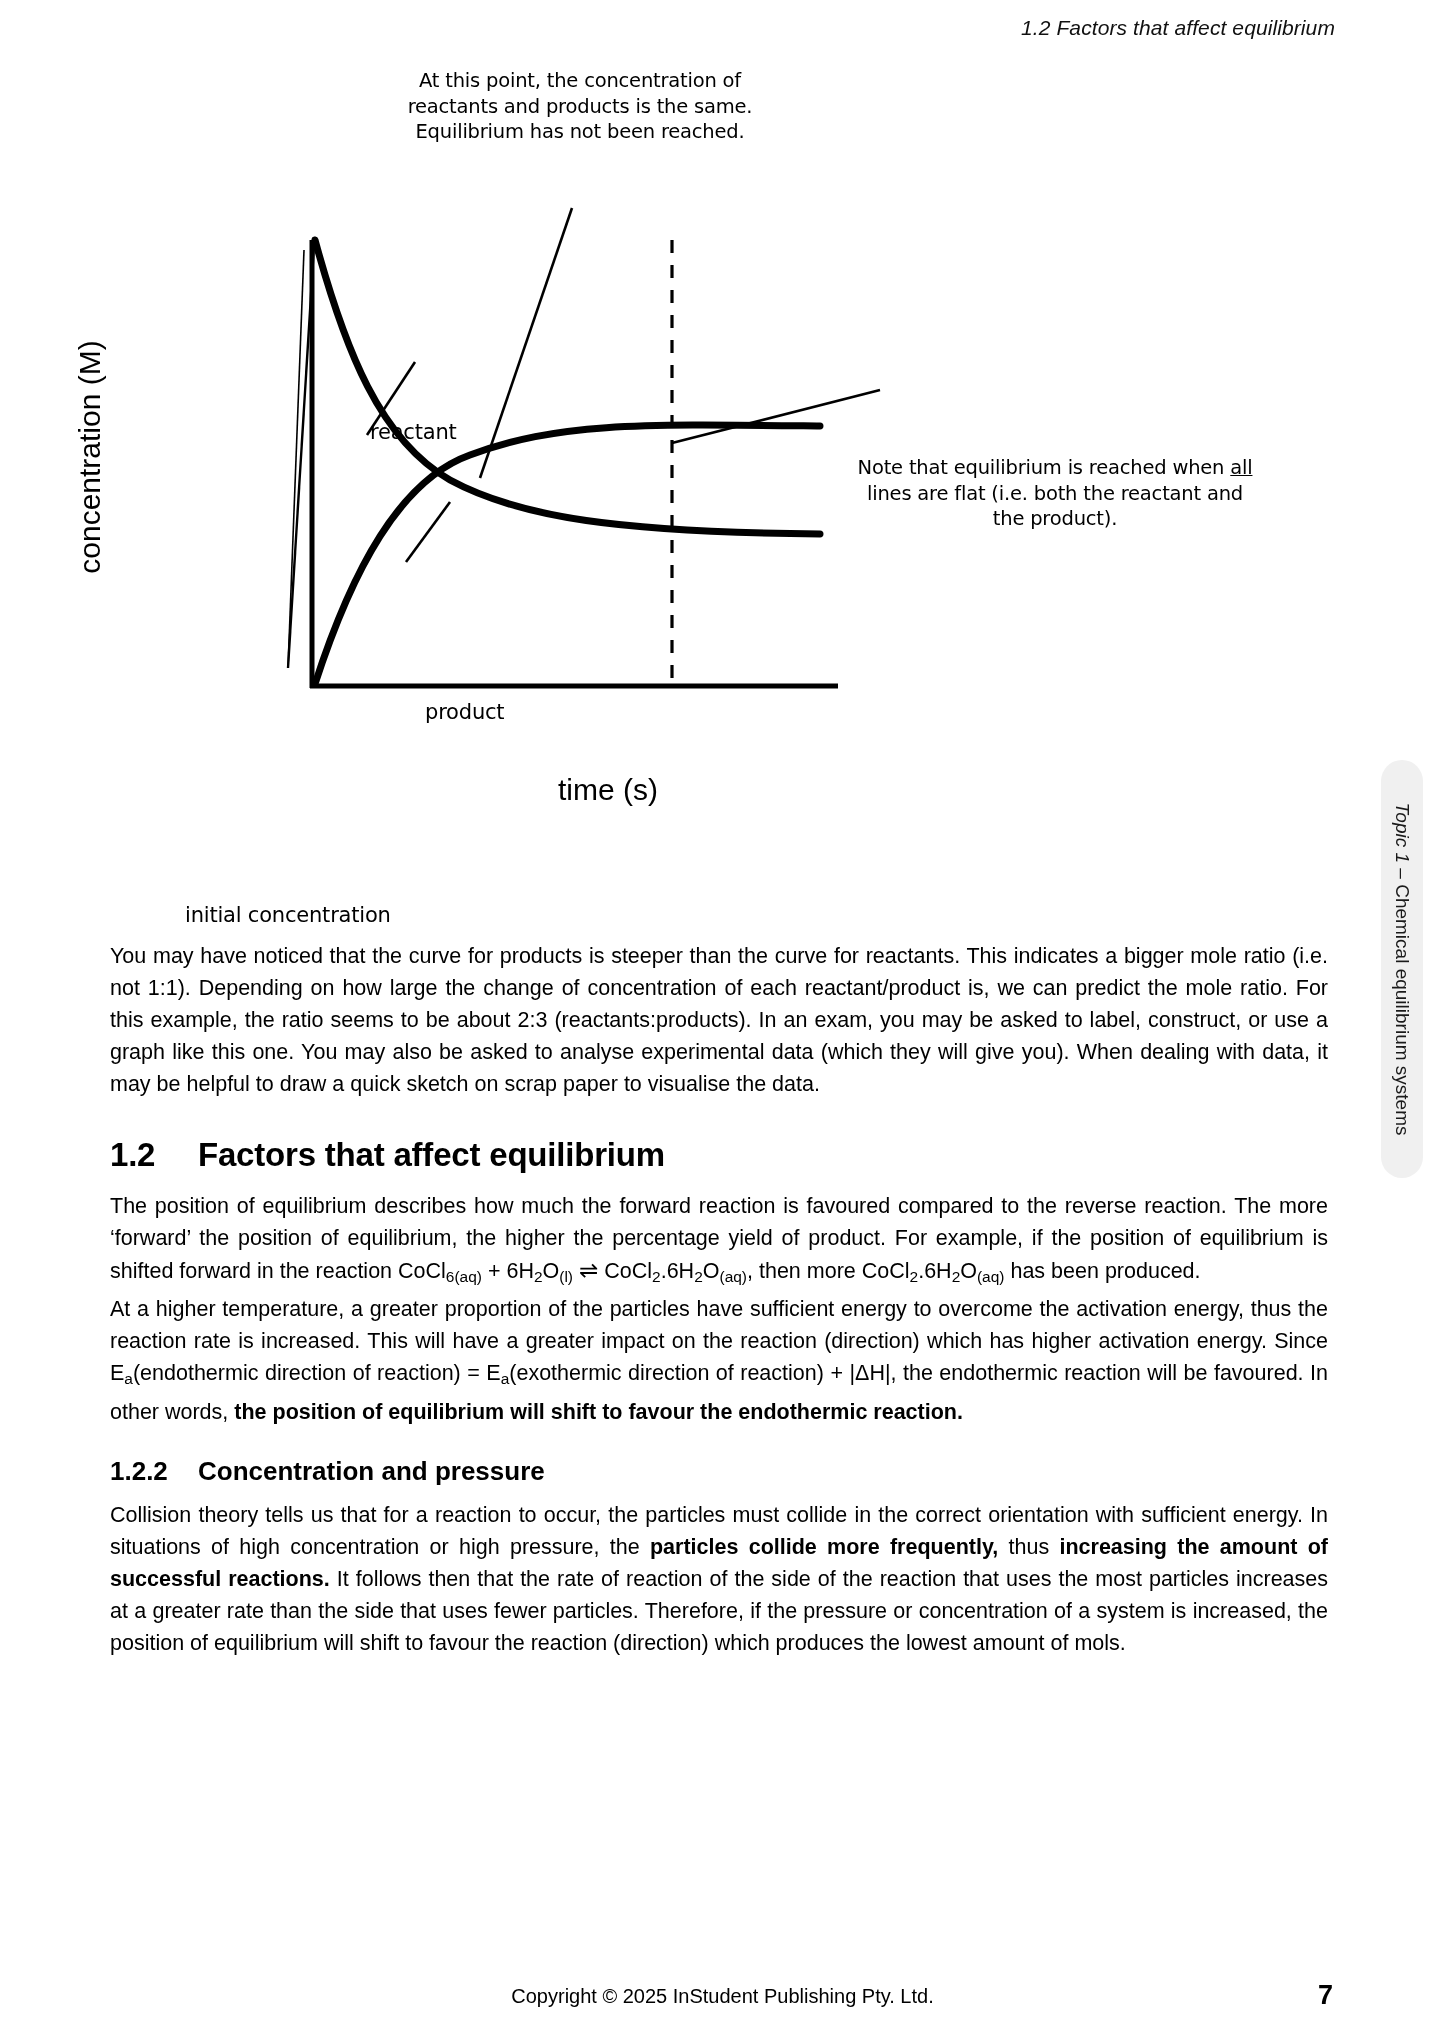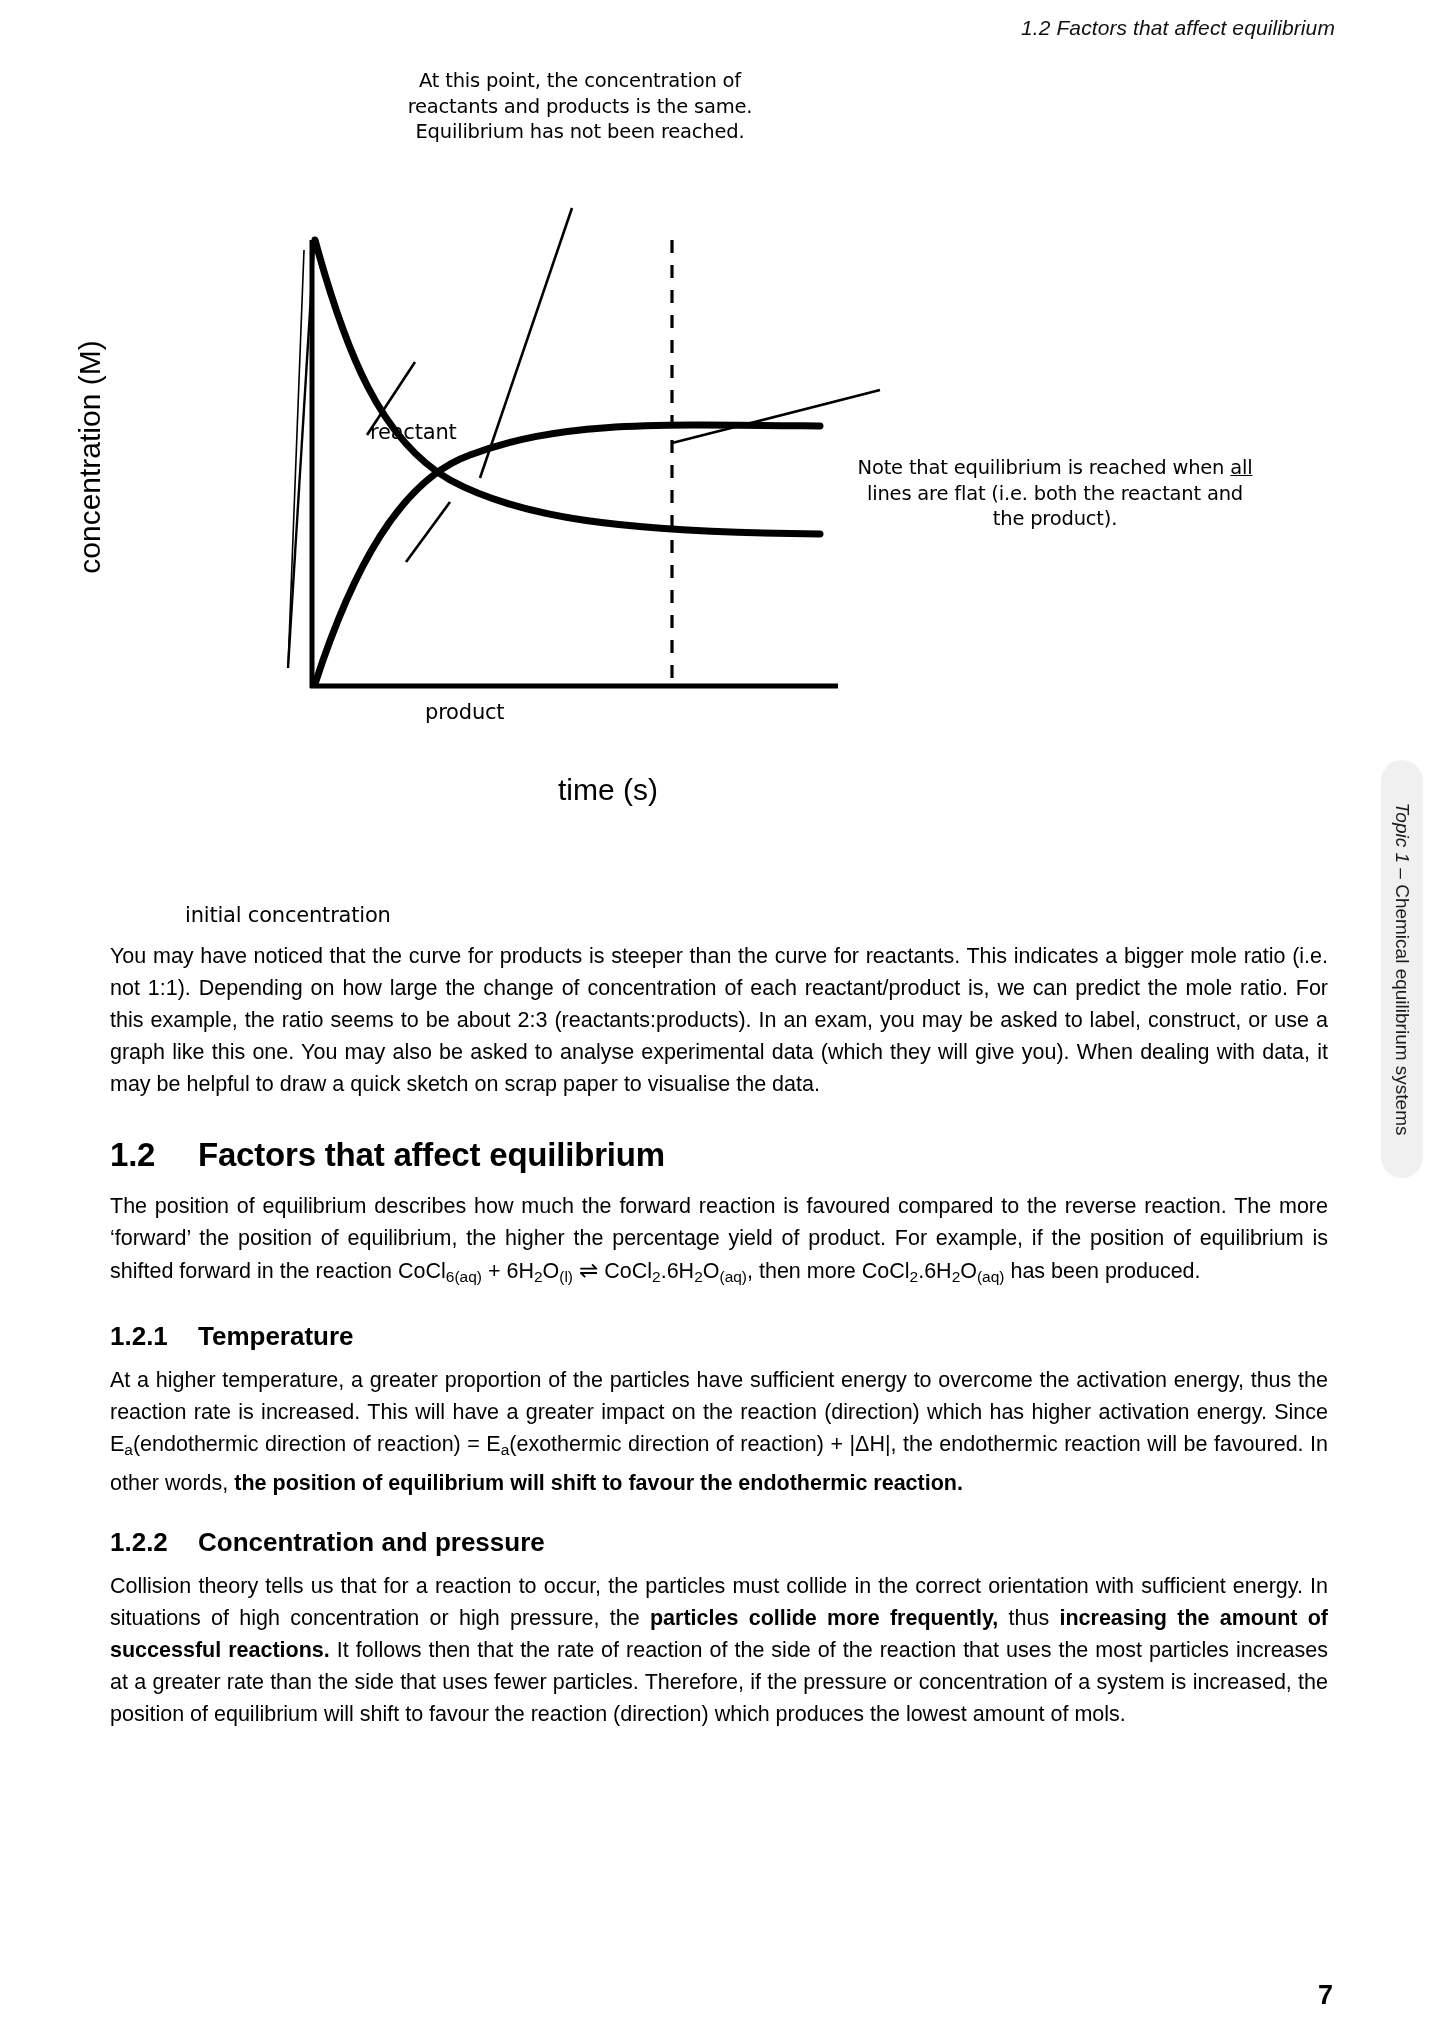--- a/index.html
+++ b/index.html
@@ -145,28 +145,26 @@
     <p class="body">You may have noticed that the curve for products is steeper than the curve for reactants.  This indicates a bigger mole ratio (i.e.   not 1:1).    Depending on how large the change of concentration of each reactant/product is, we can predict the mole ratio.  For this example, the ratio seems to be about 2:3 (reactants:products). In an exam, you may be asked to label, construct, or use a graph like this one. You may also be asked to analyse experimental data (which they will give you). When dealing with data, it may be helpful to draw a quick sketch on scrap paper to visualise the data.</p>
 
     <h2 class="sec">
       <span class="num">1.2</span><span>Factors that affect equilibrium</span>
     </h2>
 
     <p class="body"><span>The position of equilibrium describes how much the forward reaction is favoured compared to the reverse reaction.   The more ‘forward’ the position of equilibrium, the higher the percentage yield of product.  For example, if the position of equilibrium is shifted forward in the reaction </span><span>CoCl<sub>6(aq)</sub> + 6H<sub>2</sub>O<sub>(l)</sub></span>
       <span class="eqarrow">⇌</span>
       <span>CoCl<sub>2</sub>.6H<sub>2</sub>O<sub>(aq)</sub></span><span>, then more </span><span>CoCl<sub>2</sub>.6H<sub>2</sub>O<sub>(aq)</sub></span><span> has been produced.</span></p>
 
-    <h3 class="sub">
-      <span class="num">1.2.1</span><span>Temperature</span>
-    </h3>
 
     <p class="body"><span>At a higher temperature, a greater proportion of the particles have sufficient energy to overcome the activation energy, thus the reaction rate is increased.  This will have a greater impact on the reaction (direction) which has higher activation energy. Since E</span><sub>a</sub><span>(endothermic direction of reaction) = E</span><sub>a</sub><span>(exothermic direction of reaction) + |ΔH|, the endothermic reaction will be favoured.  In other words, </span><b>the position of equilibrium will shift to favour the endothermic reaction.</b></p>
 
     <h3 class="sub">
       <span class="num">1.2.2</span><span>Concentration and pressure</span>
     </h3>
 
     <p class="body"><span>Collision theory tells us that for a reaction to occur, the particles must collide in the correct orientation with sufficient energy.  In situations of high concentration or high pressure, the </span><b>particles collide more frequently,</b><span> thus </span><b>increasing the amount of successful reactions.</b><span> It follows then that the rate of reaction of the side of the reaction that uses the most particles increases at a greater rate than the side that uses fewer particles.  Therefore, if the pressure or concentration of a system is increased, the position of equilibrium will shift to favour the reaction (direction) which produces the lowest amount of mols.</span></p>
   </div>
 
+  <div class="footer-copy">Copyright © 2025 InStudent Publishing Pty. Ltd.</div>
   <div class="footer-page">7</div>
 
 </div>
 
 </body></html>

